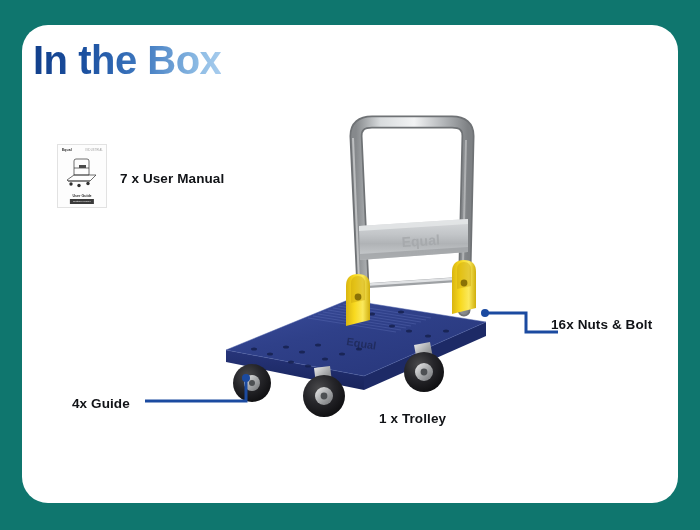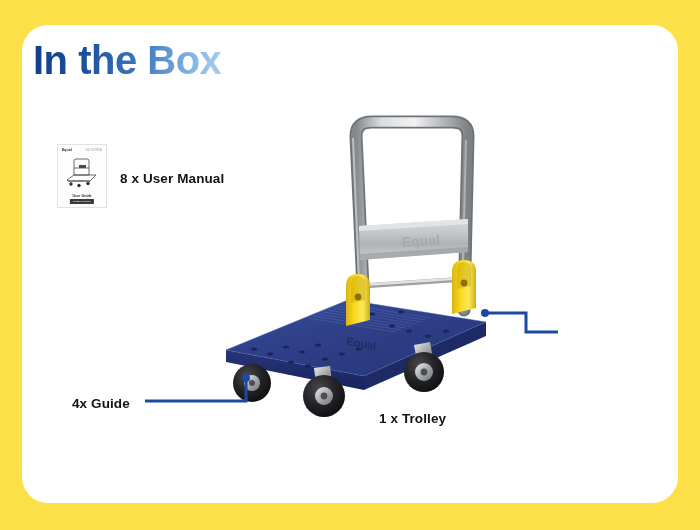--- a/index.html
+++ b/index.html
@@ -12,21 +12,21 @@
     height: 530px;
     overflow: hidden;
     font-family: "Liberation Sans", sans-serif;
     -webkit-font-smoothing: antialiased;
   }
 
   #page {
     position: relative;
     width: 700px;
     height: 530px;
-    background: #fde047;
+    background: #0f766e;
   }
 
   
   .card {
     position: absolute;
     left: 22px;
     top: 25px;
     width: 656px;
     height: 478px;
     background: #ffffff;
@@ -152,21 +152,21 @@
         <circle cx="8" cy="28" r="1.7"></circle>
         <circle cx="16" cy="29.5" r="1.7"></circle>
         <circle cx="25" cy="27.5" r="1.7"></circle>
       </g>
       <rect x="16" y="9" width="7" height="3" fill="#4a4a4a"></rect>
     </svg>
     <div class="m-title">User Guide</div>
     <div class="m-badge">Platform Trolley</div>
   </div>
 
-  <div class="label" style="left:120px; top:171px;">8 x User Manual</div>
+  <div class="label" style="left:120px; top:171px;">7 x User Manual</div>
 
   <svg class="trolley" viewBox="0 0 320 320">
     <defs>
       <linearGradient id="steelTube" x1="0" y1="0" x2="1" y2="0">
         <stop offset="0%" stop-color="#86898c"></stop>
         <stop offset="22%" stop-color="#d9dcde"></stop>
         <stop offset="52%" stop-color="#f2f3f4"></stop>
         <stop offset="78%" stop-color="#b3b6b9"></stop>
         <stop offset="100%" stop-color="#7e8184"></stop>
       </linearGradient>
@@ -287,20 +287,21 @@
       <ellipse cx="228" cy="272" rx="20" ry="20" fill="url(#tyre)"></ellipse>
       <ellipse cx="228" cy="272" rx="9" ry="9" fill="url(#hub)"></ellipse>
       <ellipse cx="228" cy="272" rx="3.4" ry="3.4" fill="#4d5053"></ellipse>
     </g>
   </svg>
 
   <svg class="leader" style="left:480px; top:305px; width:80px; height:35px;" viewBox="0 0 80 35">
     <circle cx="5" cy="8" r="4" fill="#1b4aa0"></circle>
     <path d="M5 8 H46 V27 H78" fill="none" stroke="#1b4aa0" stroke-width="3"></path>
   </svg>
+  <div class="label" style="left:551px; top:317px;">16x Nuts &amp; Bolt</div>
 
   <svg class="leader" style="left:143px; top:373px; width:115px; height:35px;" viewBox="0 0 115 35">
     <circle cx="103" cy="5" r="4" fill="#1b4aa0"></circle>
     <path d="M103 5 V28 H2" fill="none" stroke="#1b4aa0" stroke-width="3"></path>
   </svg>
   <div class="label" style="left:72px; top:396px;">4x Guide</div>
 
   <div class="label" style="left:379px; top:411px;">1 x Trolley</div>
 
 </div>

